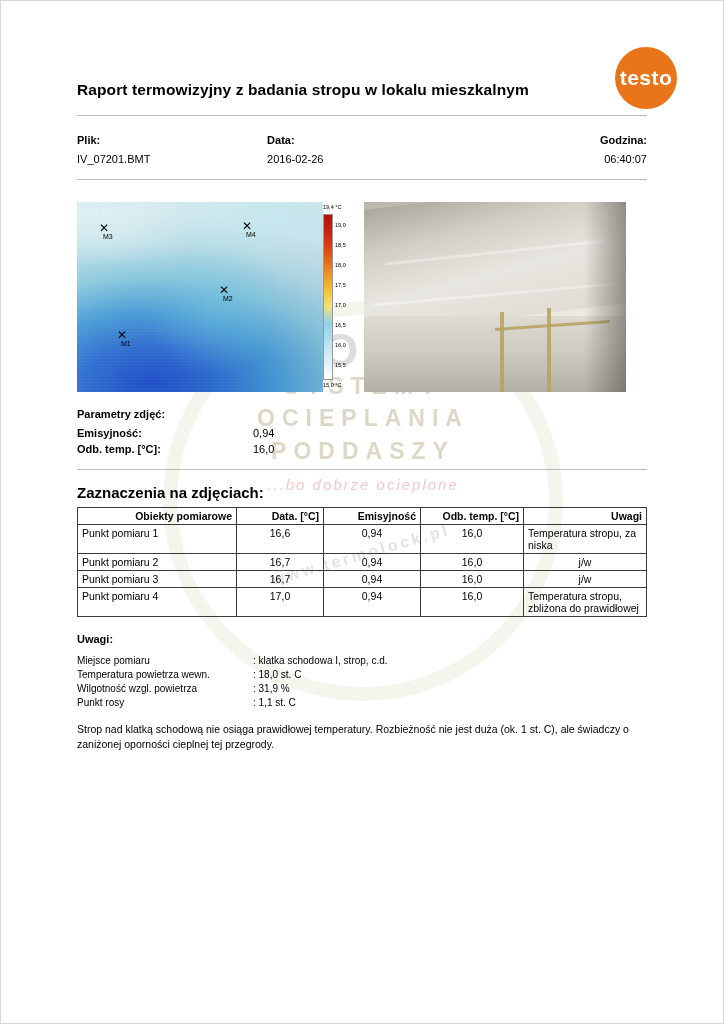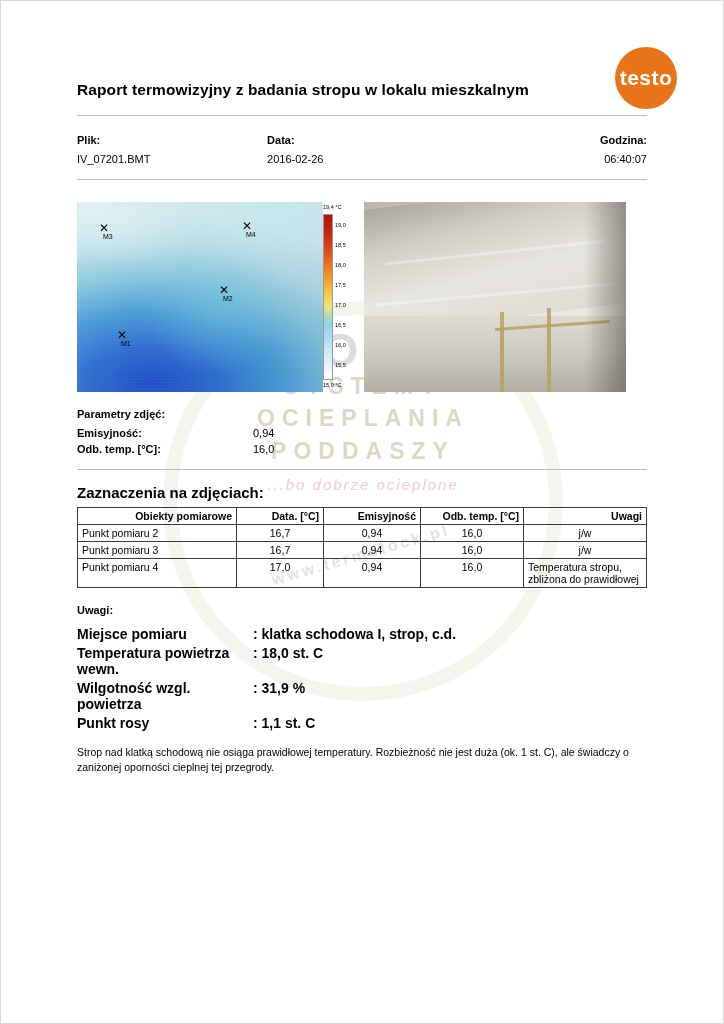--- a/index.html
+++ b/index.html
@@ -289,21 +289,21 @@
   .col-temp { width: 78px; }
   .col-emis { width: 88px; }
   .col-odb  { width: 94px; }
   
   .uwagi-hdr {
     font-weight: bold;
     font-size: 11px;
     margin-top: 16px;
     margin-bottom: 10px;
   }
-  .uwagi-list { font-size: 14px; font-weight: bold; }
+  .uwagi-list { font-size: 10px; }
   .uwagi-list .row {
     display: flex;
     margin-bottom: 3px;
   }
   .uwagi-list .k { width: 176px; }
   .uwagi-list .v { }
   .summary {
     font-size: 10.5px;
     margin-top: 14px;
     line-height: 1.45;
@@ -421,20 +421,27 @@
       <thead>
         <tr>
           <th class="col-obj">Obiekty  pomiarowe</th>
           <th class="col-temp">Data. [°C]</th>
           <th class="col-emis">Emisyjność</th>
           <th class="col-odb">Odb. temp. [°C]</th>
           <th>Uwagi</th>
         </tr>
       </thead>
       <tbody>
+        <tr>
+          <td class="col-obj">Punkt pomiaru  1</td>
+          <td class="c">16,6</td>
+          <td class="c">0,94</td>
+          <td class="c">16,0</td>
+          <td>Temperatura stropu, za niska</td>
+        </tr>
         <tr>
           <td class="col-obj">Punkt pomiaru 2</td>
           <td class="c">16,7</td>
           <td class="c">0,94</td>
           <td class="c">16,0</td>
           <td class="c">j/w</td>
         </tr>
         <tr>
           <td class="col-obj">Punkt  pomiaru  3</td>
           <td class="c">16,7</td>

